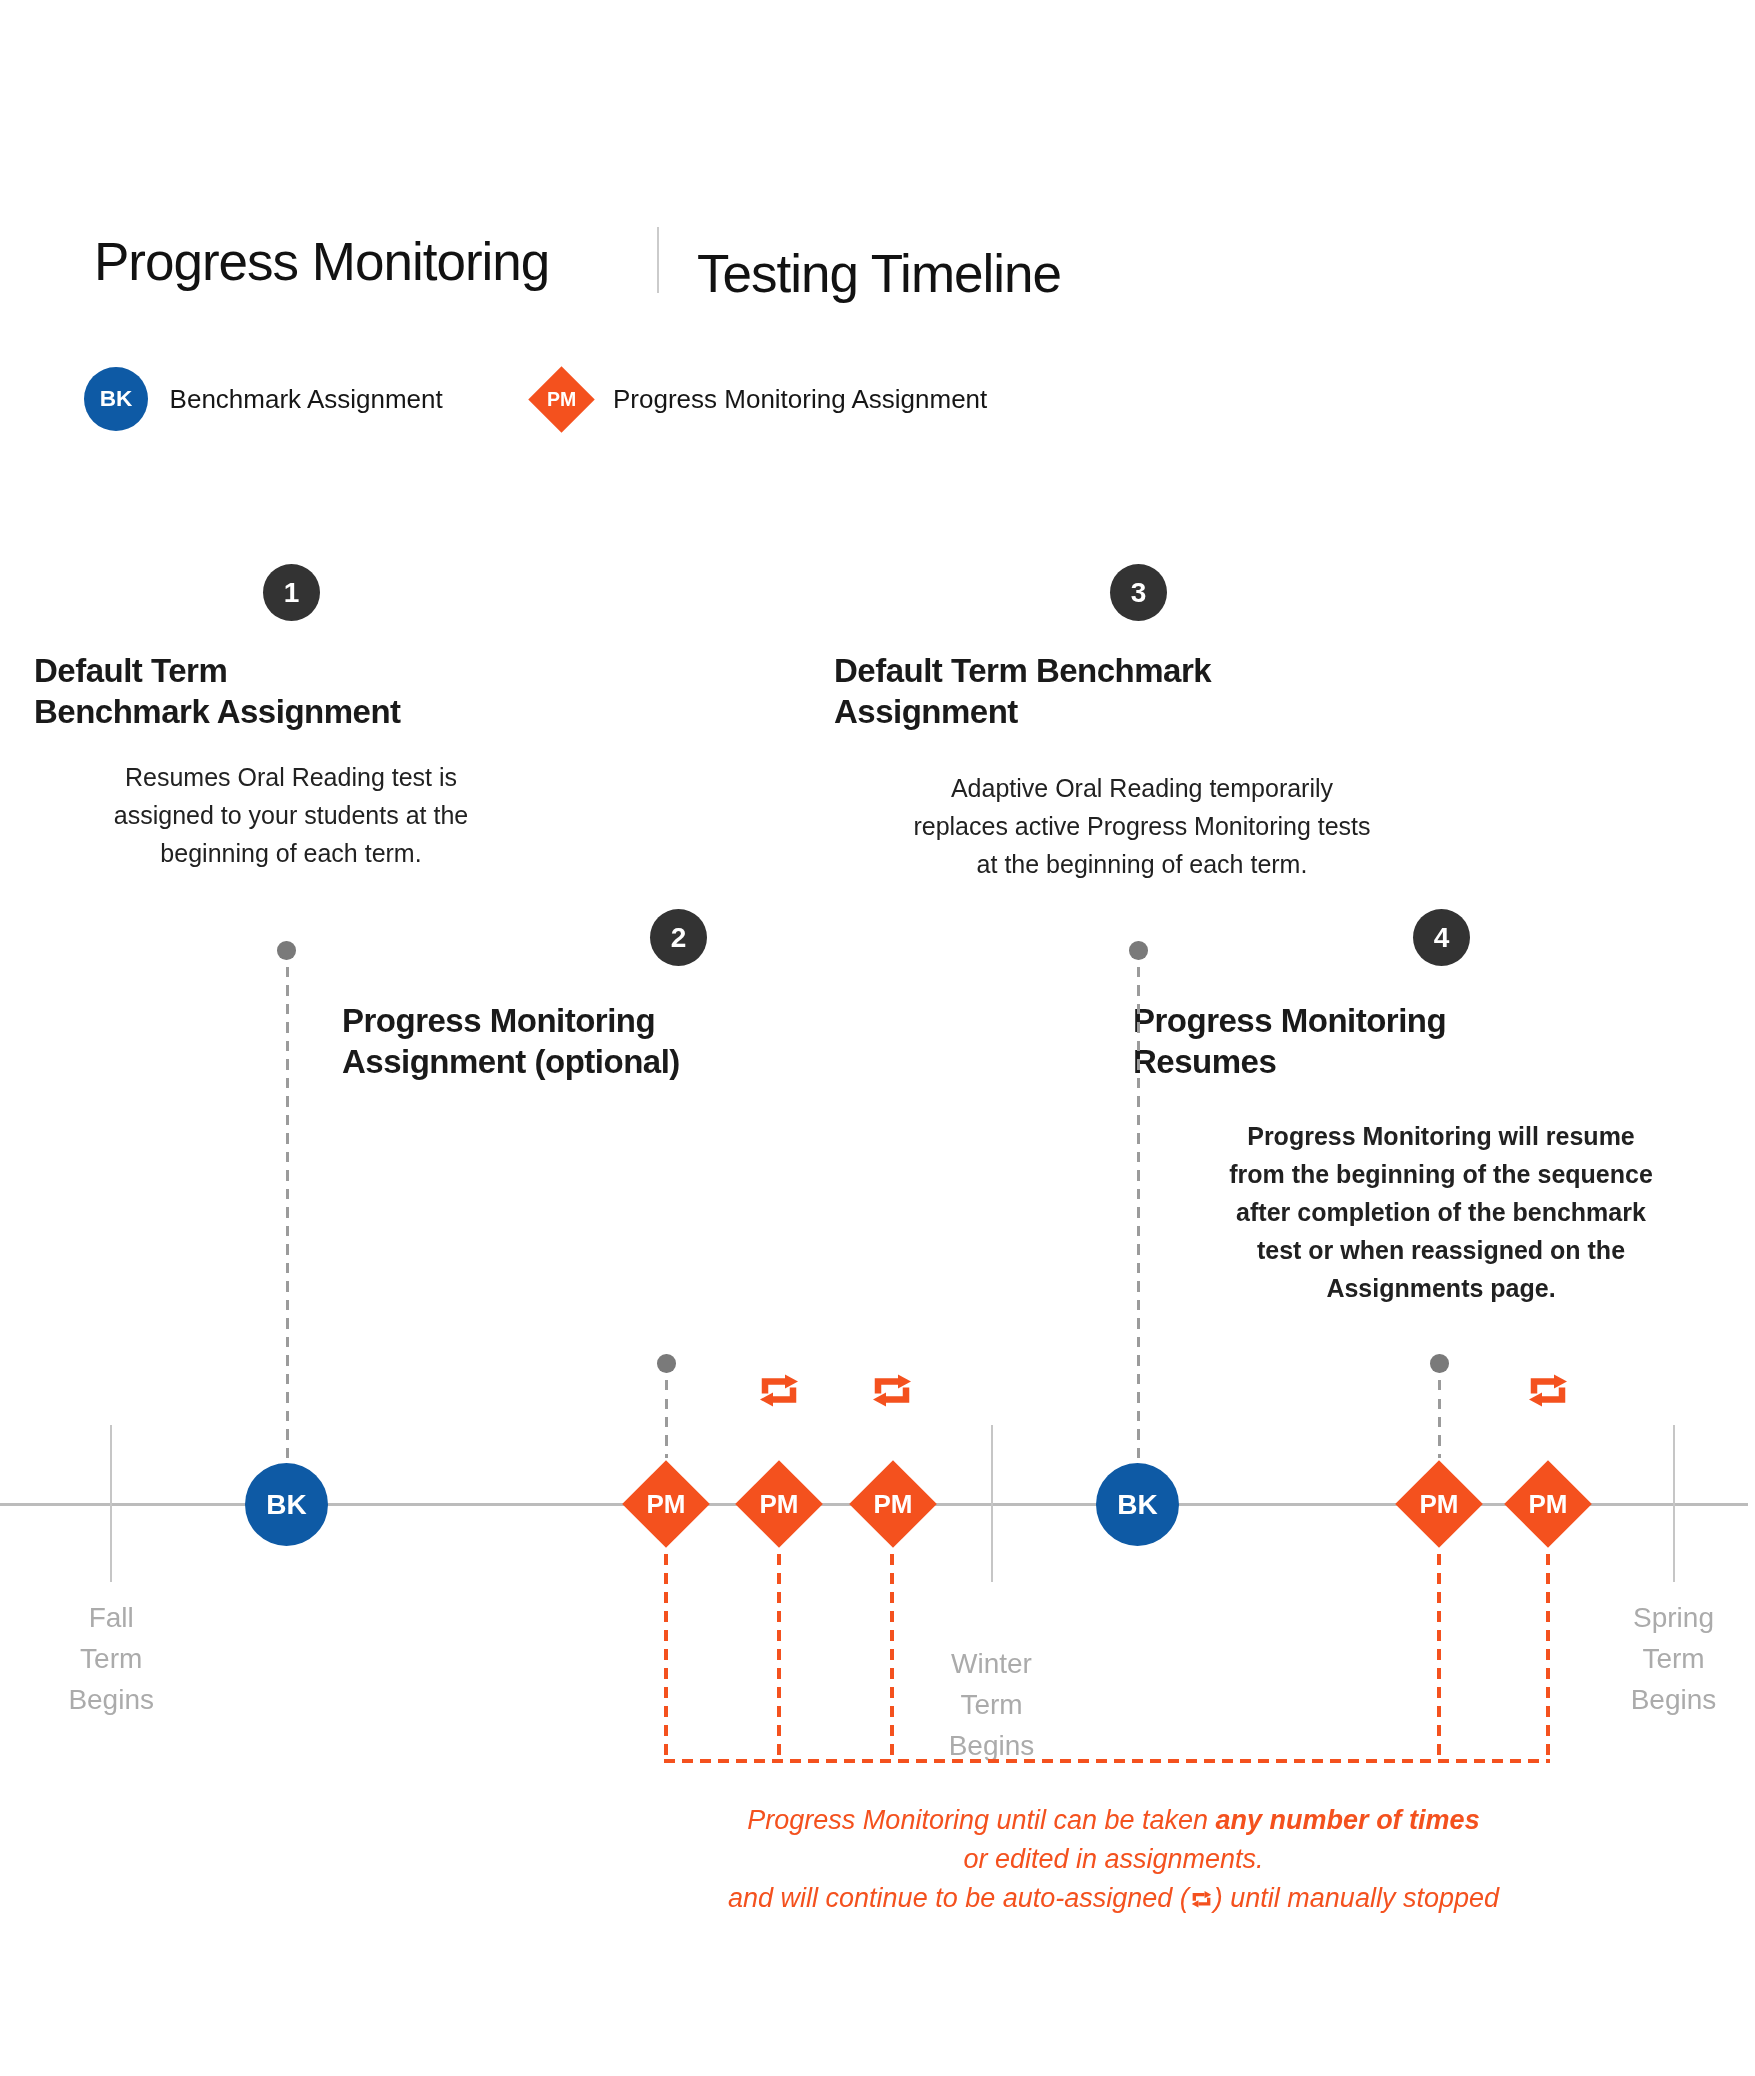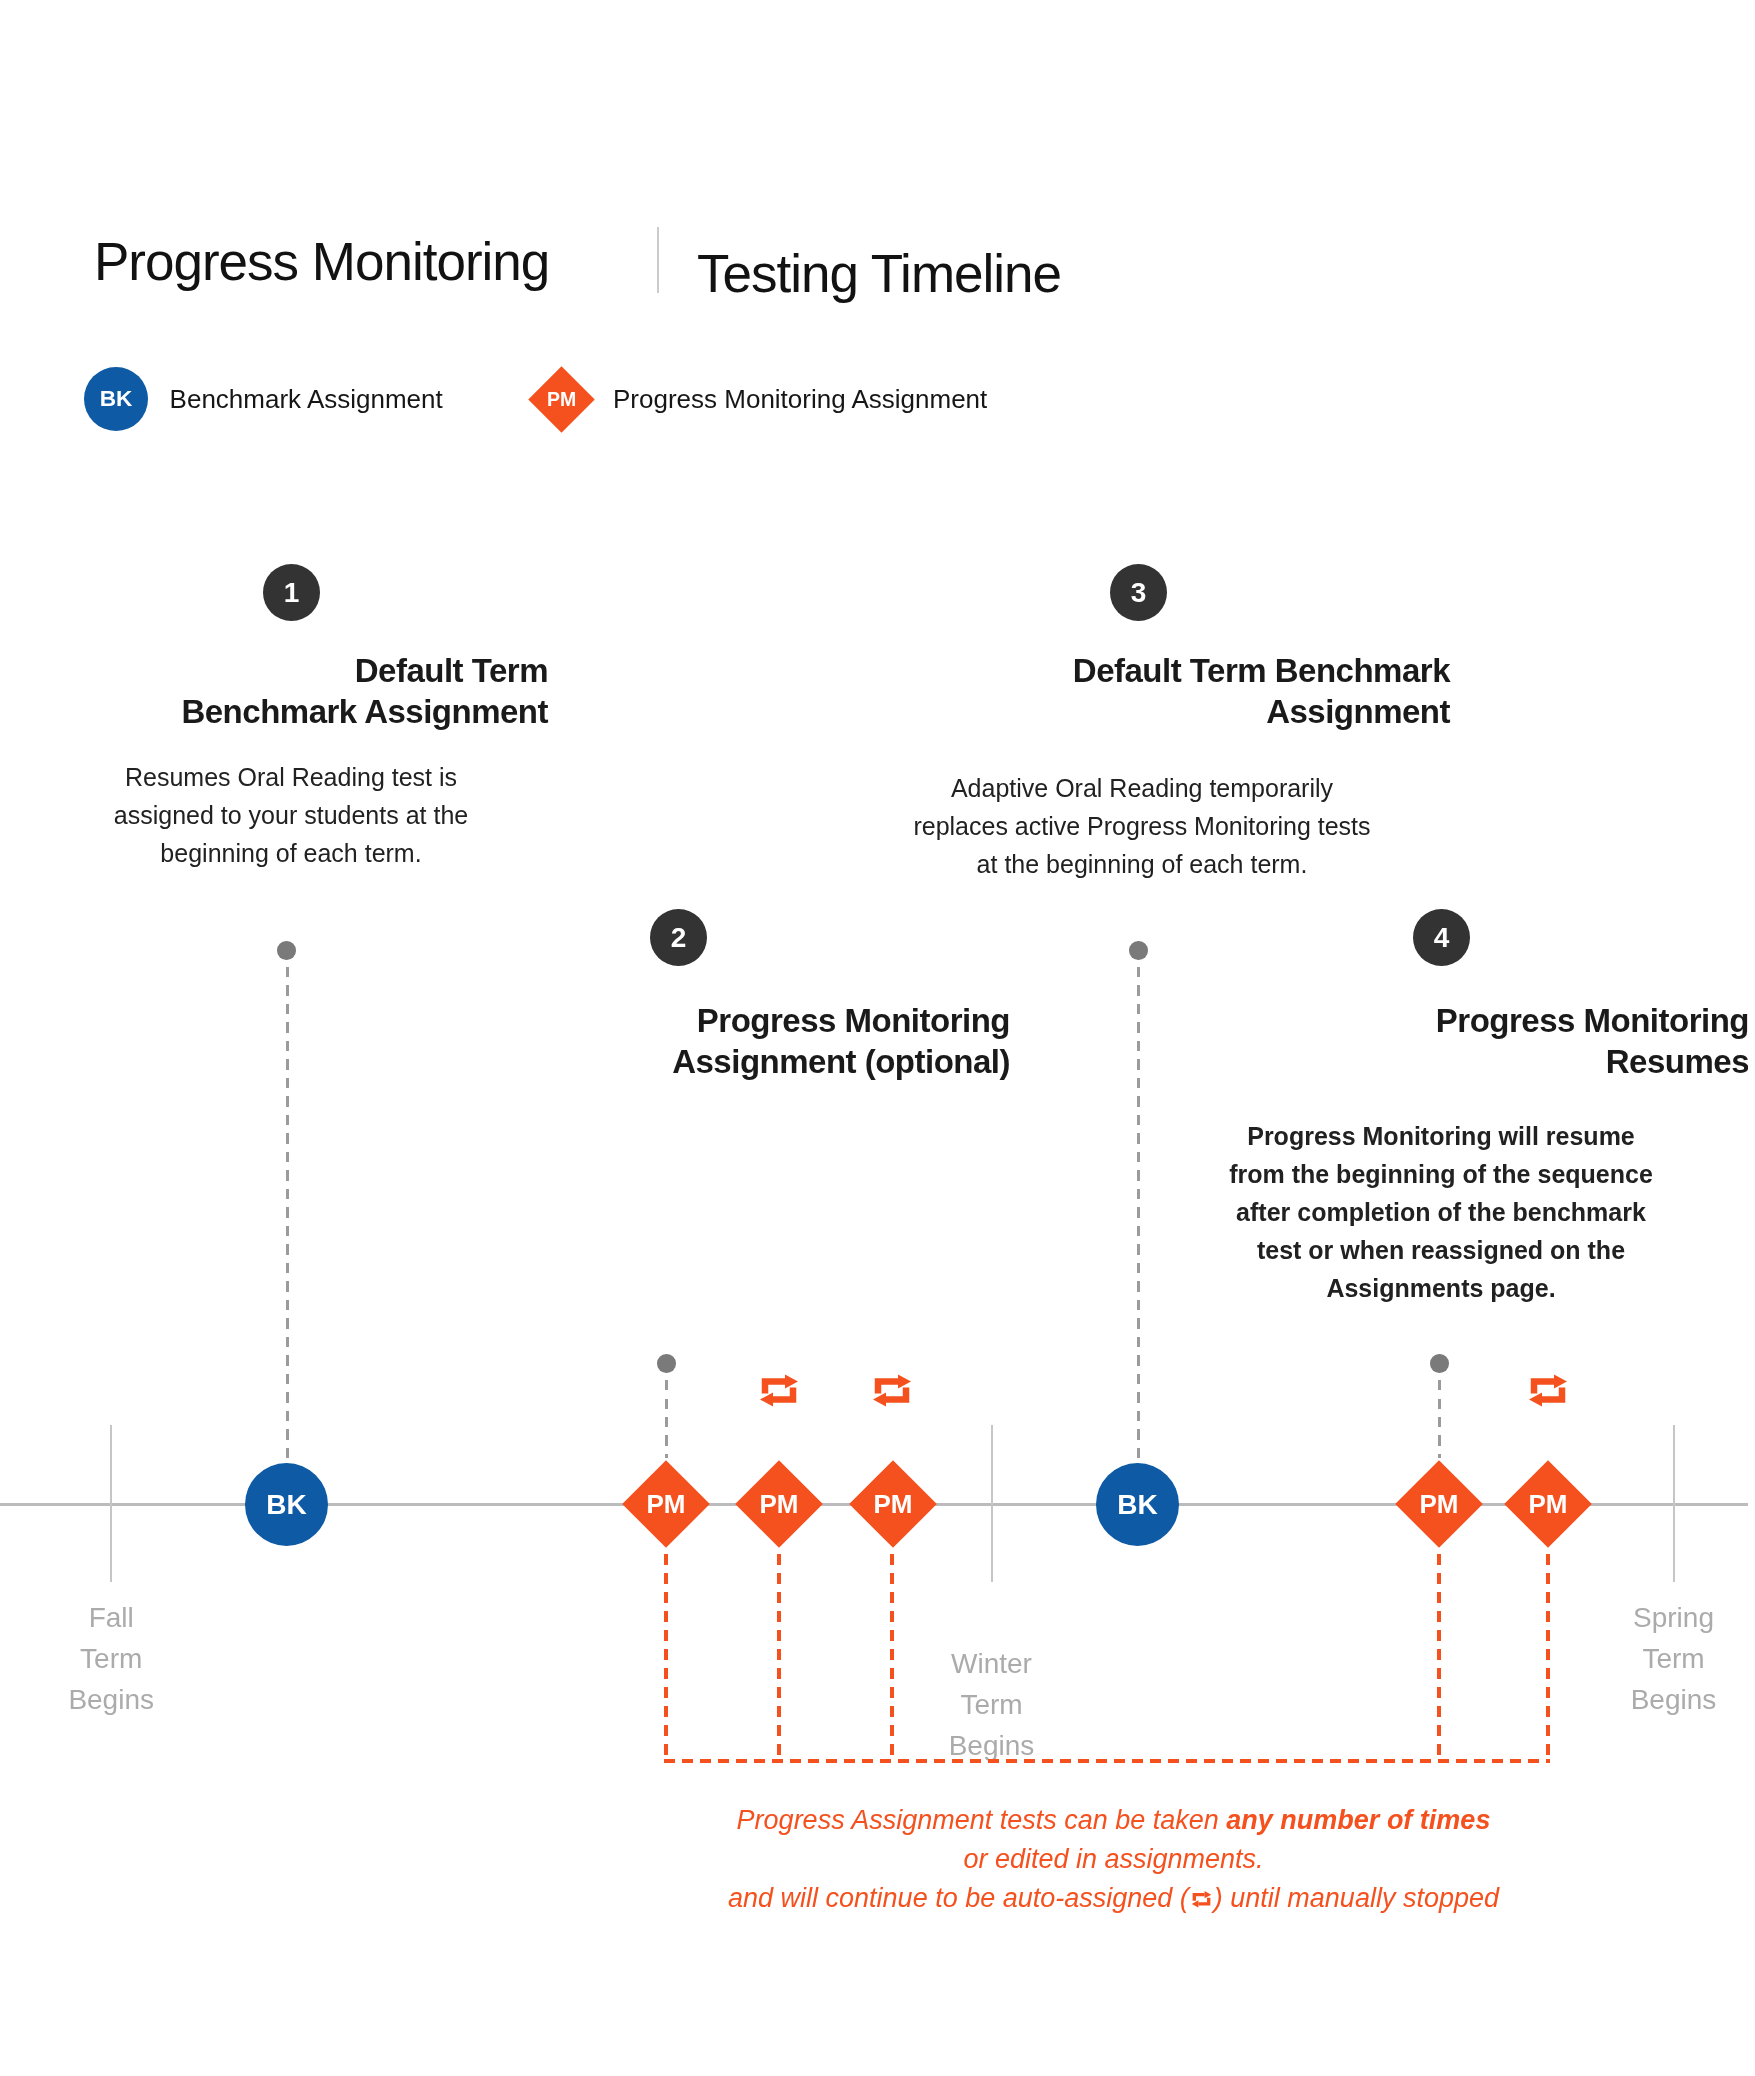--- a/index.html
+++ b/index.html
@@ -23,21 +23,21 @@
   .legend-diamond>span{font-size:19.5px;}
   .legend-label{font-size:26px;color:#161616;white-space:nowrap;}
   .legend-gap1{margin-left:21.6px;}
   .legend-gap2{margin-left:28px;}
 
   
   .step-badge{width:57px;height:57px;border-radius:50%;background:var(--badge_dark,#333333);
               color:#fff;display:flex;align-items:center;justify-content:center;
               font-size:28px;font-weight:bold;}
   .sec-h{font-weight:bold;font-size:33px;line-height:41px;color:#1A1A1A;
-         text-align:right;white-space:pre-line;letter-spacing:-0.5px;}
+         text-align:left;white-space:pre-line;letter-spacing:-0.5px;}
   .sec-b{font-size:25px;line-height:38px;color:#212121;text-align:center;white-space:pre-line;}
 
   
   .tl-line{left:0;top:1503px;width:1755px;height:2.6px;background:#BCBCBC;}
   .term-tick{width:2.1px;height:157px;background:#C6C6C6;top:1425px;}
   .term-label{font-size:28px;line-height:41px;color:#ABABAB;text-align:center;
               white-space:pre-line;width:205px;top:1597px;}
   .dot{width:18.5px;height:18.5px;border-radius:50%;background:#7A7A7A;}
   .gray-dash{width:2.6px;background:repeating-linear-gradient(180deg,#9B9B9B 0 10.3px,transparent 10.3px 18.5px);}
   .bk-marker{width:83px;height:83px;border-radius:50%;background:var(--blue,#0E5AA5);
@@ -179,21 +179,21 @@
   </div>
 
   <div class="abs drop" style="left:664px;"></div>
   <div class="abs drop" style="left:777px;"></div>
   <div class="abs drop" style="left:890px;"></div>
   <div class="abs drop" style="left:1437px;"></div>
   <div class="abs drop" style="left:1546px;"></div>
   <div class="abs bracket" style="left:664px;width:886px;"></div>
 
   <div class="abs footnote">
-    <div><span>Progress Assignment tests can be taken </span><b>any number of times</b></div>
+    <div><span>Progress Monitoring until can be taken </span><b>any number of times</b></div>
     <div>or edited in assignments.</div>
     <div><span>and will continue to be auto-assigned (</span><svg class="inline-icon" viewBox="0 0 80 88">
           <path d="M12 50 V26 H52" fill="none" stroke="currentColor" stroke-width="13"></path>
           <polygon points="52,12 52,40 78,26" fill="currentColor"></polygon>
           <path d="M68 38 V62 H28" fill="none" stroke="currentColor" stroke-width="13"></path>
           <polygon points="28,48 28,76 2,62" fill="currentColor"></polygon>
         </svg><span>) until manually stopped</span></div>
   </div>
 
 </div>

